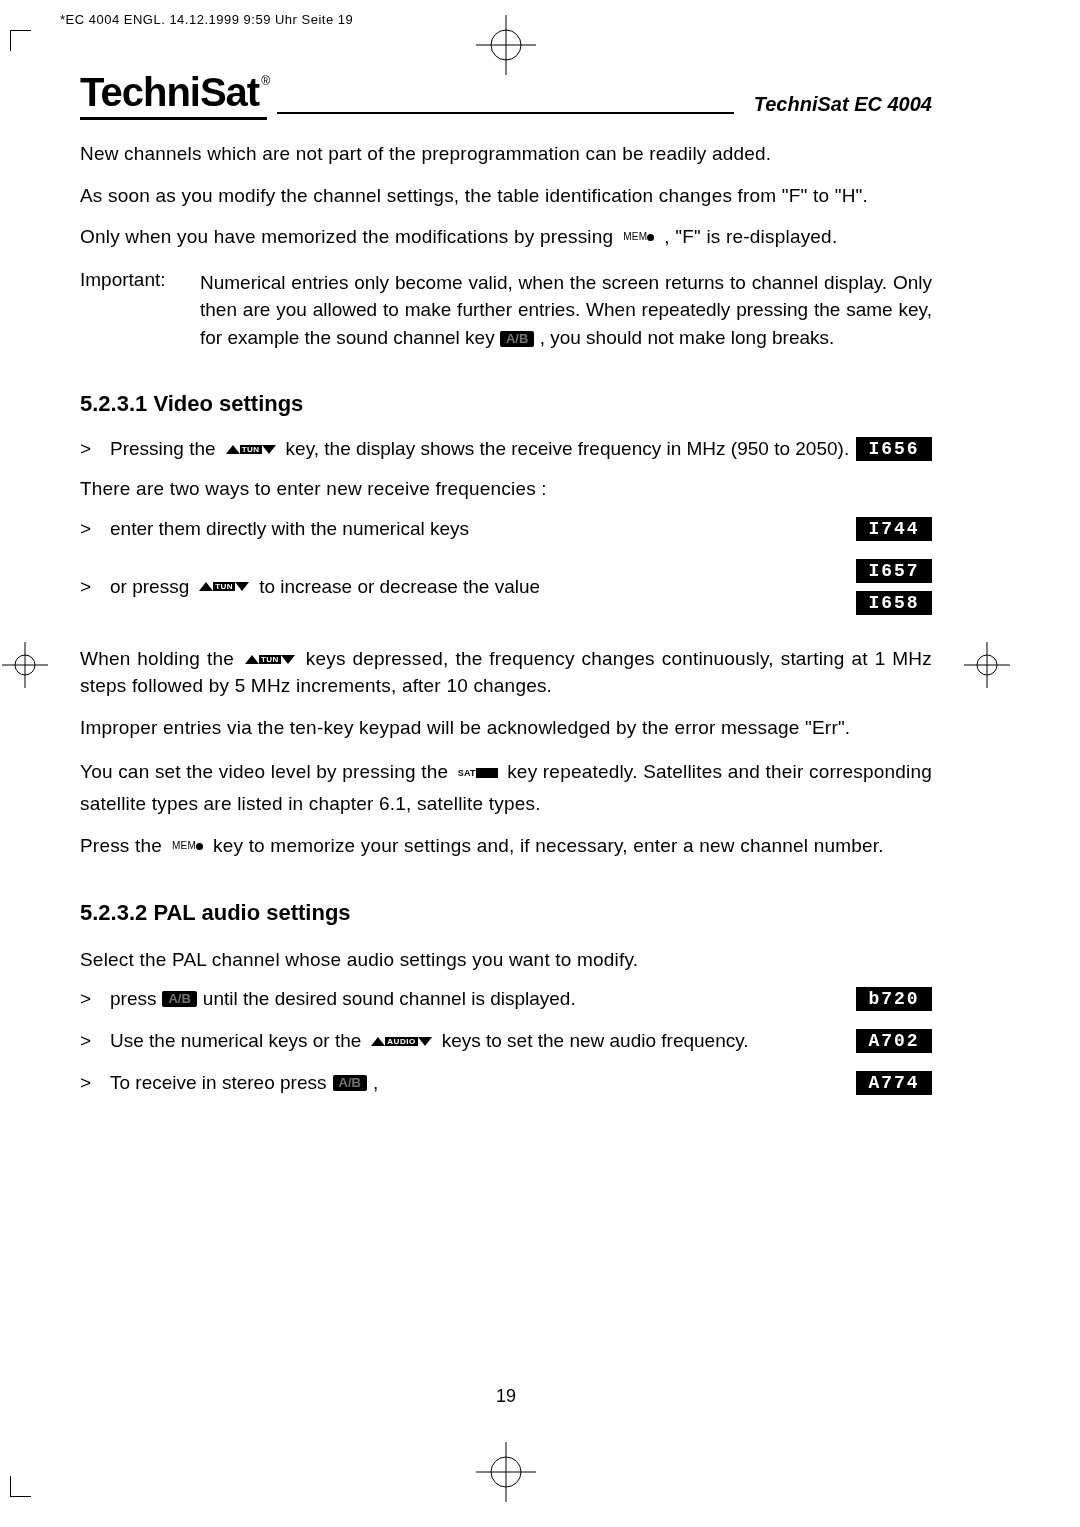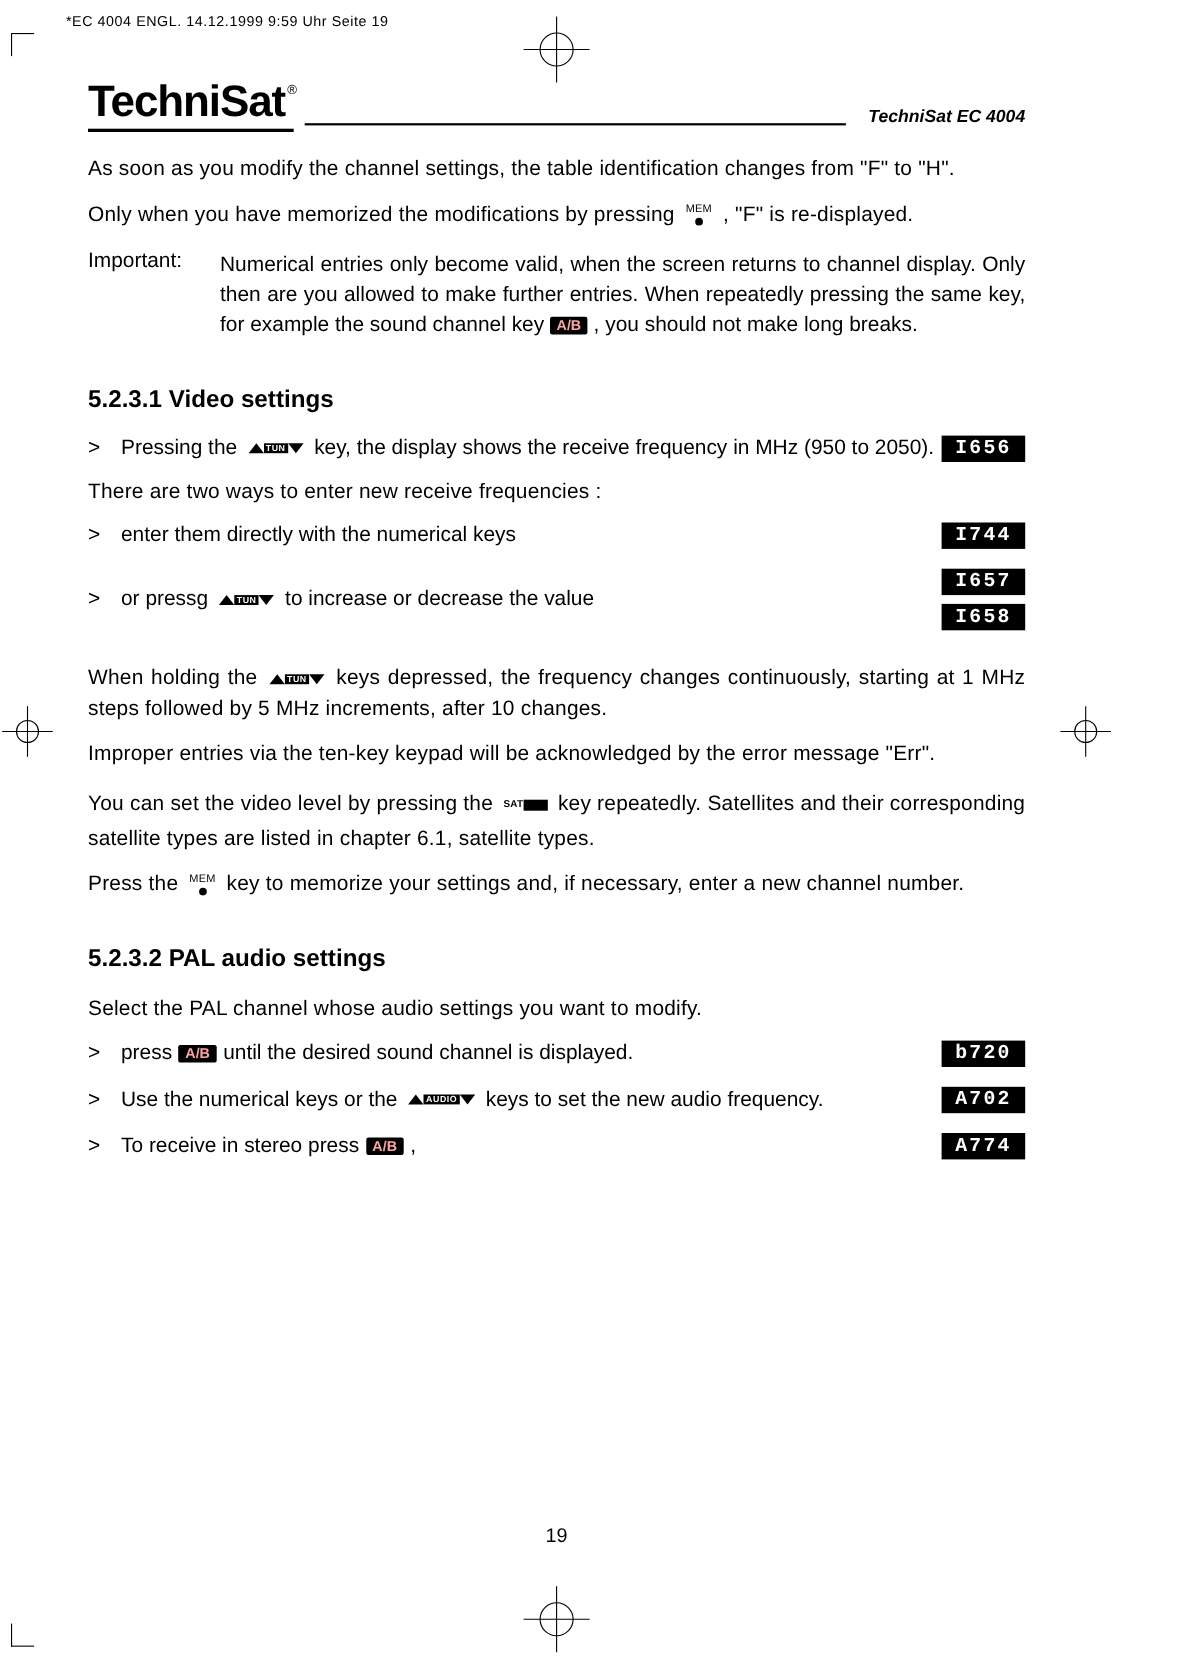--- a/index.html
+++ b/index.html
@@ -51,21 +51,21 @@
   }
   .logo-underline {
     border-top: 2px solid #000;
     flex: 1;
     margin-left: 10px;
     margin-bottom: 6px;
   }
   .model {
     font-style: italic;
     font-weight: bold;
-    font-size: 16px;
+    font-size: 20px;
     white-space: nowrap;
     margin-left: 20px;
     padding-bottom: 4px;
     text-align: center;
   }
   h2.section {
     font-size: 24px;
     font-weight: bold;
     margin: 30px 0 20px 0;
   }
@@ -113,31 +113,31 @@
     font-weight: bold;
     letter-spacing: 2px;
     padding: 2px 10px;
     display: inline-block;
     min-width: 56px;
     text-align: center;
   }
   .key-ab {
     display: inline-flex;
     background: #000;
-    color: #fca5a5;
+    color: #737373;
     font-size: 13px;
     font-weight: bold;
     padding: 1px 6px;
     border-radius: 2px;
     vertical-align: middle;
     line-height: 14px;
   }
   .key-mem {
     display: inline-flex;
-    flex-direction: column;
+    flex-direction: row;
     align-items: center;
     font-size: 10px;
     line-height: 10px;
     vertical-align: middle;
     margin: 0 4px;
   }
   .key-mem .dot {
     width: 7px;
     height: 7px;
     background: #000;
@@ -277,20 +277,21 @@
 
   <div class="logo-row">
     <span class="logo">
       <span>TechniSat</span><span class="reg">®</span>
     </span>
     <div class="logo-underline"></div>
     <span class="model">TechniSat EC 4004</span>
   </div>
 
 
+  <div class="para">New channels which are not part of the preprogrammation can be readily added.</div>
   <div class="para">As soon as you modify the channel settings, the table identification changes from "F" to "H".</div>
 
   <div class="para" style="display:flex;align-items:center;gap:6px;flex-wrap:wrap;">
     <span>Only when you have memorized the modifications by pressing</span>
     <span class="key-mem">
       <span>MEM</span>
       <span class="dot"></span>
     </span>
     <span>, "F" is re-displayed.</span>
   </div>

